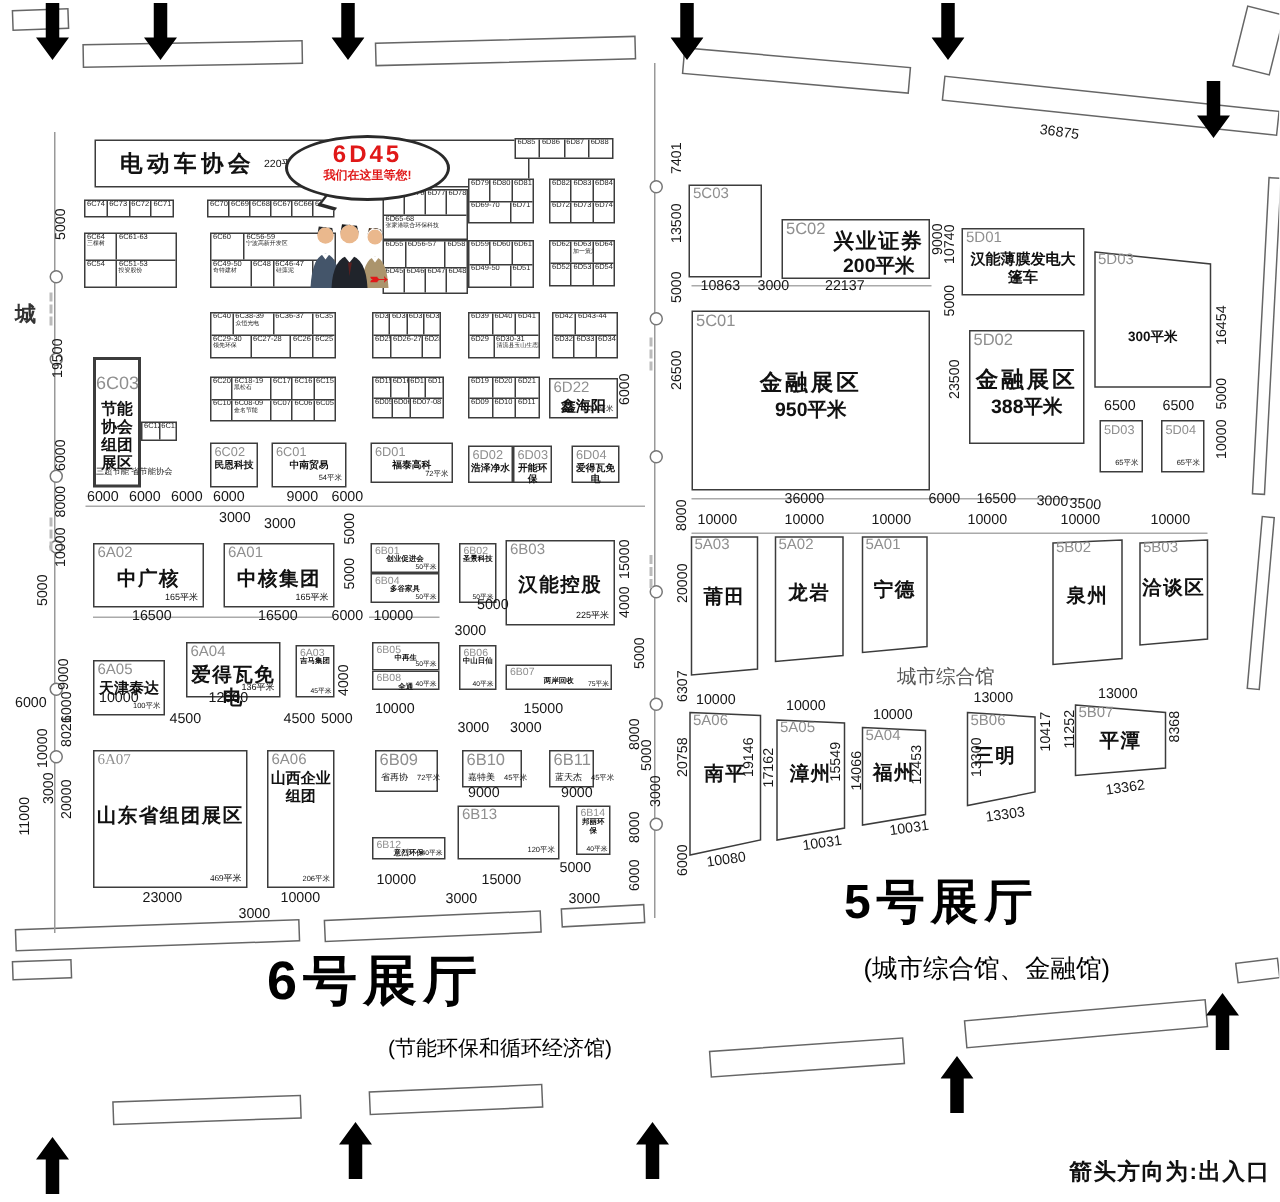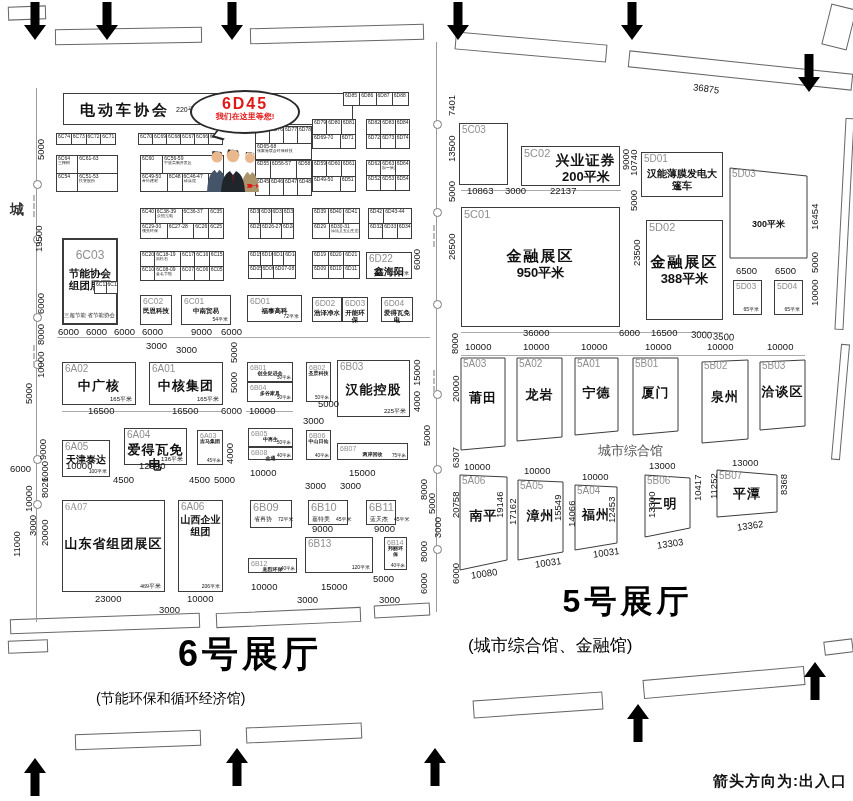--- a/index.html
+++ b/index.html
@@ -52,21 +52,21 @@
   
   .callout{position:absolute;left:190px;top:90px;width:106px;height:40px;border:2px solid #2a2a2a;border-radius:50%;
            background:#fff;text-align:center;z-index:6}
   .ccode{color:#e01818;font-size:16px;font-weight:bold;letter-spacing:2px;line-height:1.15;margin-top:3px}
   .cmsg{color:#e01818;font-size:8px;font-weight:bold;line-height:1}
   .ctail{position:absolute;left:216px;top:124px;width:12px;height:13px;background:#fff;border-left:2px solid #2a2a2a;
          border-bottom:2px solid #2a2a2a;transform:skewX(-28deg) rotate(14deg);z-index:5}
   .people{position:absolute;left:202px;top:144px;z-index:7}
   .pointer{position:absolute;left:246px;top:176px;z-index:8;color:#e01818;font-size:16px;font-weight:bold}
   .htitle{position:absolute;text-align:center;font-weight:bold;color:#000}
-  .hsub{position:absolute;text-align:left;color:#000}
+  .hsub{position:absolute;text-align:right;color:#000}
   #h6title{left:150px;top:630px;width:200px;font-size:36px;letter-spacing:4px}
   #h6sub{left:96px;top:690px;width:312px;font-size:14px}
   #h5title{left:520px;top:580px;width:215px;font-size:32px;letter-spacing:4px}
   #h5sub{left:468px;top:634px;width:272px;font-size:17px}
   #legend{position:absolute;right:6px;top:772px;font-size:15px;font-weight:bold;letter-spacing:1px}
 </style>
 </head>
 <body>
 
 <div id="plan">
@@ -136,21 +136,21 @@
     <div class="gc" style="left: 436px; top: 465px;"></div>
     <div class="gc" style="left: 436px; top: 545px;"></div>
     <div class="gd" style="left: 33px; top: 195px;"></div>
     <div class="gd" style="left: 33px; top: 345px;"></div>
     <div class="gd" style="left: 433px; top: 225px;"></div>
     <div class="gd" style="left: 433px; top: 370px;"></div>
     <div class="booth assoc" style="left: 63px; top: 93px; width: 290px; height: 32px;">
       <div class="bname">电动车协会</div>
       <span class="barea">220平米</span>
     </div>
-    <div class="booth c03 thick" style="left: 62px; top: 238px; width: 56px; height: 87px;">
+    <div class="booth c03 thick" style="left: 62px; top: 238px; width: 32px; height: 87px;">
       <span class="code">6C03</span>
       <div class="bname">节能协会
 组团展区</div>
     </div>
     <div class="booth sm2" style="left: 140px; top: 295px; width: 32px; height: 30px;">
       <span class="code">6C02</span>
       <div class="bname">民恩科技</div>
     </div>
     <div class="booth sm2" style="left: 181px; top: 295px; width: 50px; height: 30px;">
       <span class="code">6C01</span>
@@ -293,21 +293,21 @@
     </div>
     <div class="booth md" style="left: 641px; top: 152px; width: 82px; height: 45px;">
       <span class="code">5D01</span>
       <div class="bname">汉能薄膜发电大篷车</div>
     </div>
     <div class="booth xl" style="left: 461px; top: 207px; width: 159px; height: 120px;">
       <span class="code">5C01</span>
       <div class="bname">金融展区</div>
       <span class="barea">950平米</span>
     </div>
-    <div class="booth xl" style="left: 646px; top: 220px; width: 77px; height: 100px;">
+    <div class="booth xl" style="left: 646px; top: 220px; width: 77px; height: 76px;">
       <span class="code">5D02</span>
       <div class="bname">金融展区</div>
       <span class="barea">388平米</span>
     </div>
     <div class="booth md noborder" style="left: 730px; top: 168px; width: 77px; height: 90px;">
       <svg width="77" height="90" style="position:absolute;left:0;top:0;overflow:visible">
         <polygon points="0,0 77,8 77,90 0,90" fill="#fff" stroke="#3c3c3c" stroke-width="1"></polygon>
       </svg>
       <span class="code">5D03</span>
       <span class="barea">300平米</span>
@@ -333,27 +333,20 @@
       </svg>
       <span class="code">5A02</span>
       <div class="bname">龙岩</div>
     </div>
     <div class="booth city noborder" style="left: 575px; top: 358px; width: 43px; height: 77px;">
       <svg width="43" height="77" style="position:absolute;left:0;top:0;overflow:visible">
         <polygon points="0,0 43,0 43,73 0,77" fill="#fff" stroke="#3c3c3c" stroke-width="1"></polygon>
       </svg>
       <span class="code">5A01</span>
       <div class="bname">宁德</div>
-    </div>
-    <div class="booth city noborder" style="left: 633px; top: 358px; width: 45px; height: 77px;">
-      <svg width="45" height="77" style="position:absolute;left:0;top:0;overflow:visible">
-        <polygon points="0,0 45,0 45,73 0,77" fill="#fff" stroke="#3c3c3c" stroke-width="1"></polygon>
-      </svg>
-      <span class="code">5B01</span>
-      <div class="bname">厦门</div>
     </div>
     <div class="booth city noborder" style="left: 702px; top: 360px; width: 46px; height: 83px;">
       <svg width="46" height="83" style="position:absolute;left:0;top:0;overflow:visible">
         <polygon points="0,2 46,0 46,79 0,83" fill="#fff" stroke="#3c3c3c" stroke-width="1"></polygon>
       </svg>
       <span class="code">5B02</span>
       <div class="bname">泉州</div>
     </div>
     <div class="booth city noborder" style="left: 760px; top: 360px; width: 45px; height: 70px;">
       <svg width="45" height="70" style="position:absolute;left:0;top:0;overflow:visible">

